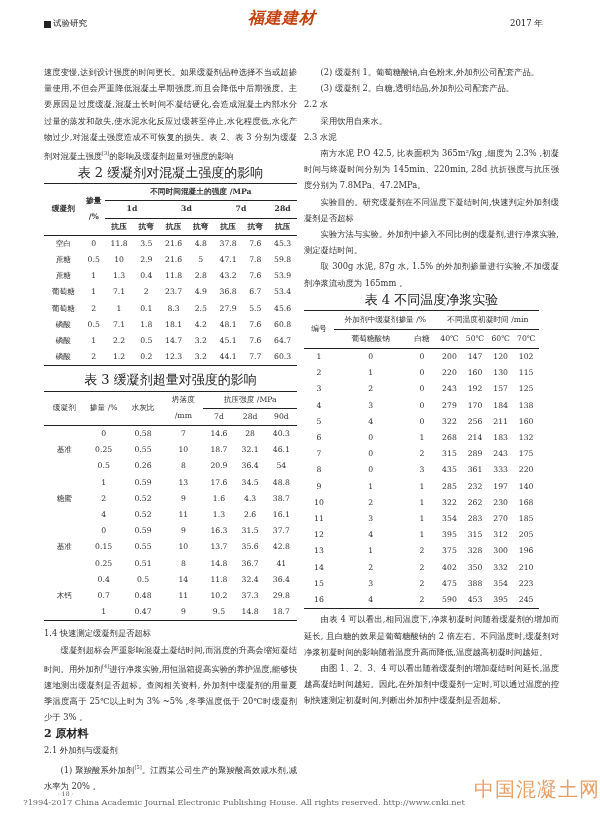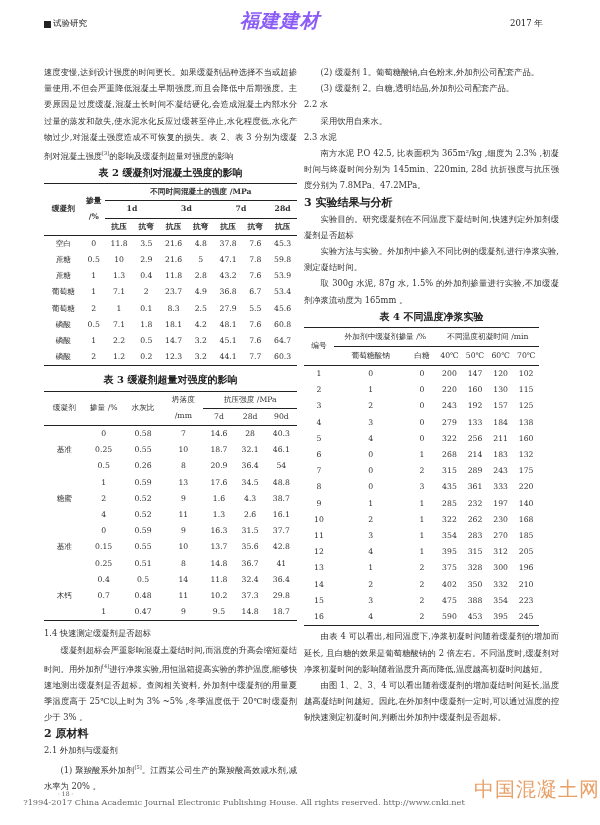--- a/index.html
+++ b/index.html
@@ -3,33 +3,33 @@
 <meta charset="utf-8">
 <style>
   html, body { margin: 0; padding: 0; }
   body {
     width: 600px; height: 825px; background: #ffffff; position: relative; overflow: hidden;
     font-family: "DejaVu Serif", "Liberation Serif", serif; color: #333;
   }
   .abs { position: absolute; }
   .header-left { left: 44px; top: 18px; font-size: 8.5px; color: #222; display: flex; align-items: center; }
   .header-left .sq { width: 7px; height: 7px; background: #222; margin-right: 2px; display: inline-block; }
-  .header-center { left: 240px; top: 8px; font-size: 19px; font-weight: bold; color: #8b5cf6; letter-spacing: 1px; font-style: italic; }
+  .header-center { left: 248px; top: 8px; font-size: 16px; font-weight: bold; color: #c2410c; letter-spacing: 1px; font-style: italic; }
   .header-right { left: 510px; top: 18px; font-size: 8.5px; color: #222; }
 
   .col { position: absolute; font-size: 8.3px; line-height: 16.2px; color: #333; }
   .col-left { left: 44px; top: 64px; width: 253px; }
   .col-right { left: 304px; top: 64px; width: 255px; }
   p { margin: 0; text-align: justify; }
   .indent { text-indent: 2em; }
   .sec-h2 { font-size: 11px; font-weight: bold; color: #222; line-height: 17px; }
   .sec-h3 { font-size: 8.3px; color: #333; }
   sup { font-size: 5px; }
 
-  .caption { text-align: center; font-weight: bold; font-size: 10px; color: #222; margin: 1px 0 2px 0; }
+  .caption { text-align: center; font-weight: normal; font-size: 13px; color: #222; margin: 1px 0 2px 0; }
   table { border-collapse: collapse; width: 100%; font-size: 7.7px; color: #333; }
   td, th { text-align: center; padding: 0; font-weight: normal; }
   .t-top { border-top: 1.2px solid #222; }
   .t-bot { border-bottom: 1.2px solid #222; }
   .t-mid { border-bottom: 0.8px solid #222; }
   .tbl2 td { height: 14.3px; }
   .tbl2 .hr1 td, .tbl2 .hr2 td, .tbl2 .hr3 td { height: 14px; font-weight: bold; }
   .tbl3 td { height: 15.3px; }
   .tbl4 td { height: 15.2px; }
   .tbl4 .hr td { height: 18px; }
@@ -294,21 +294,20 @@
   <p class="indent"><span>(1) 聚羧酸系外加剂</span><sup>[5]</sup><span>。江西某公司生产的聚羧酸高效减水剂,减水率为 20% 。</span></p>
 </div>
 
 <div class="col col-right">
   <p class="indent">(2) 缓凝剂 1。葡萄糖酸钠,白色粉末,外加剂公司配套产品。</p>
   <p class="indent">(3) 缓凝剂 2。白糖,透明结晶,外加剂公司配套产品。</p>
   <div class="sec-h3">2.2 水</div>
   <p class="indent">采用饮用自来水。</p>
   <div class="sec-h3">2.3 水泥</div>
   <p class="indent">南方水泥 P.O 42.5, 比表面积为 365m²/kg ,细度为 2.3% ,初凝时间与终凝时间分别为 145min、220min, 28d 抗折强度与抗压强度分别为 7.8MPa、47.2MPa。</p>
-  <div class="sec-h2">3 实验结果与分析</div>
   <p class="indent">实验目的。研究缓凝剂在不同温度下凝结时间,快速判定外加剂缓凝剂是否超标</p>
   <p class="indent">实验方法与实验。外加剂中掺入不同比例的缓凝剂,进行净浆实验,测定凝结时间。</p>
   <p class="indent">取 300g 水泥, 87g 水, 1.5% 的外加剂掺量进行实验,不加缓凝剂净浆流动度为 165mm 。</p>
 
   <div class="caption">表 4 不同温度净浆实验</div>
   <table class="tbl4 t-top t-bot" style="width:235px">
     <tbody>
         <tr class="hr">
       <td rowspan="2" class="t-mid" style="width:30px">编号</td>
       <td colspan="2" class="t-mid">外加剂中缓凝剂掺量 /%</td>
@@ -349,21 +348,21 @@
           <td>243</td>
           <td>192</td>
           <td>157</td>
           <td>125</td>
         </tr>
         <tr>
           <td>4</td>
           <td>3</td>
           <td>0</td>
           <td>279</td>
-          <td>133</td>
+          <td>170</td>
           <td>184</td>
           <td>138</td>
         </tr>
         <tr>
           <td>5</td>
           <td>4</td>
           <td>0</td>
           <td>322</td>
           <td>256</td>
           <td>211</td>

